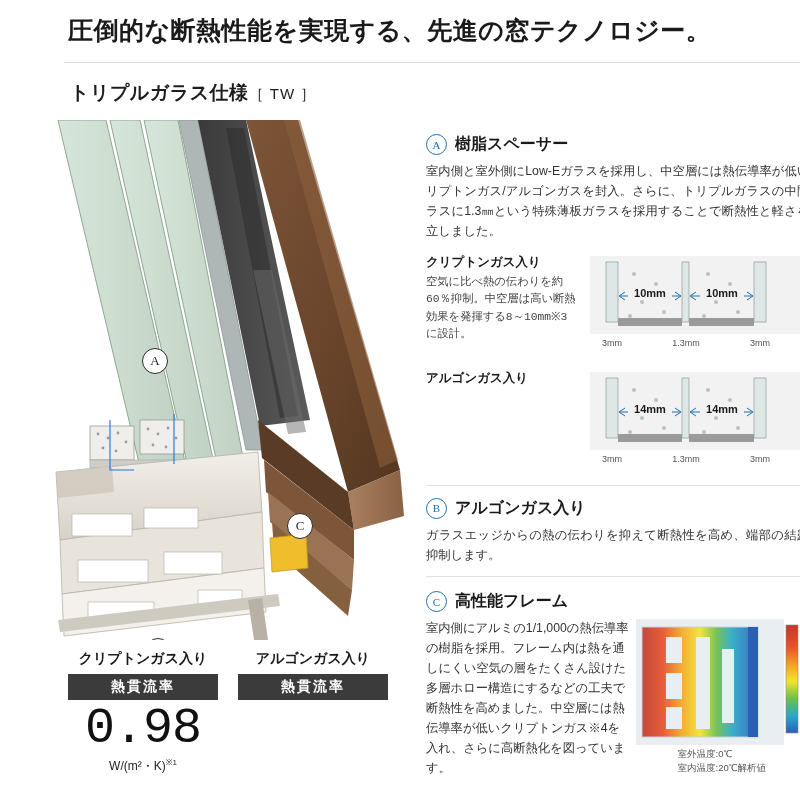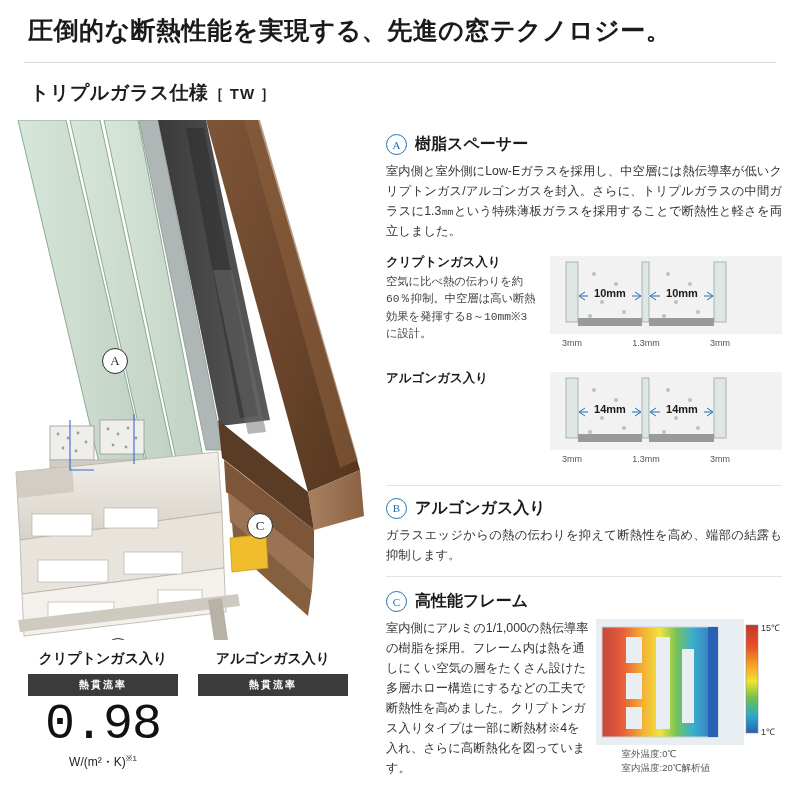--- a/index.html
+++ b/index.html
@@ -3,37 +3,37 @@
 <meta charset="utf-8">
 <style>
   * { box-sizing: border-box; margin: 0; padding: 0; }
   html, body {
     width: 800px; height: 800px;
     background: #ffffff;
     font-family: "Liberation Sans", sans-serif;
     color: #222;
     overflow: hidden;
   }
-  .page { position: relative; width: 644px; height: 800px; }
+  .page { position: relative; width: 644px; height: 800px; margin-left: 40px; }
 
   
   .headline {
     position: absolute; left: 28px; top: 14px;
     font-size: 25px; font-weight: 700; letter-spacing: .5px;
     color: #1a1a1a; white-space: nowrap;
   }
   .rule {
     position: absolute; left: 24px; top: 62px; width: 752px; height: 1px;
     background: #d9d9d9;
   }
   .subhead {
     position: absolute; left: 30px; top: 80px;
     font-size: 19px; font-weight: 700; color: #1d1d1d; letter-spacing: .5px;
   }
-  .subhead .tw { font-size: 15px; font-weight: 700; letter-spacing: 1px; }
+  .subhead .tw { font-size: 15px; font-weight: 400; letter-spacing: 1px; }
 
   
   .illus {
     position: absolute; left: 8px; top: 120px; width: 360px; height: 520px;
     overflow: hidden;
   }
   .illus svg { display: block; }
 
   .badge {
     position: absolute; width: 26px; height: 26px; border-radius: 50%;
@@ -49,21 +49,21 @@
   
   .values {
     position: absolute; left: 20px; top: 650px; width: 350px; height: 140px;
   }
   .valbox { position: absolute; top: 0; width: 150px; text-align: center; }
   #valbox-0 { left: 8px; }
   #valbox-1 { left: 178px; }
   .valbox .vtitle { font-size: 14px; font-weight: 700; color: #1a1a1a; }
   .valbox .vbar {
     margin-top: 6px; background: #3b3b3b; color: #fff;
-    font-size: 10px; font-weight: 700; padding: 4px 4px; letter-spacing: 2px;
+    font-size: 14px; font-weight: 700; padding: 4px 4px; letter-spacing: 2px;
   }
   .valbox .vnum {
     font-size: 50px; font-weight: 400; letter-spacing: -1px; line-height: 1.15;
     font-family: Liberation Mono, monospace; color: #111;
   }
   .valbox .vunit { font-size: 12px; color: #222; margin-top: -2px; }
   .valbox .vunit sup { font-size: 8px; }
 
   
   .right { position: absolute; left: 386px; top: 134px; width: 396px; }
@@ -86,21 +86,21 @@
   .gasblock .g-title { font-size: 12.5px; font-weight: 700; color: #1a1a1a; margin-bottom: 3px; }
   .gasblock .g-text { font-size: 11.3px; line-height: 1.55; color: #444; width: 150px; font-family: Liberation Mono, monospace; }
   .gasblock .g-dia { position: absolute; right: 0; top: 2px; width: 232px; height: 98px; }
 
   .sec-b { margin-top: 12px; }
   .sec-c { margin-top: 14px; }
 
   .c-wrap { position: relative; }
   .c-text { font-size: 12.3px; line-height: 1.62; color: #333; width: 205px; }
   .c-dia { position: absolute; right: 0; top: 0; width: 186px; height: 150px; }
-  .c-cap { position: absolute; right: 72px; top: 128px; font-size: 9.5px; line-height: 1.45; color: #555; }
+  .c-cap { position: absolute; right: 56px; top: 128px; font-size: 9.5px; line-height: 1.45; color: #555; }
 
   .divider { height: 1px; background: #e2e2e2; margin: 11px 0 9px; }
 
   svg text { font-family: "Liberation Sans", sans-serif; }
 </style>
 </head>
 <body>
 
 <div class="page">
 
@@ -329,21 +329,21 @@
     </div>
 
     <div class="divider"></div>
 
     <div class="sec-c">
       <div class="sec-head">
         <div class="circ">C</div>
         <div class="sec-title">高性能フレーム</div>
       </div>
       <div class="c-wrap">
-        <div class="c-text">室内側にアルミの1/1,000の熱伝導率の樹脂を採用。フレーム内は熱を通しにくい空気の層をたくさん設けた多層ホロー構造にするなどの工夫で断熱性を高めました。クリプトンガス入りタイプは一部に断熱材※4を入れ、さらに高断熱化を図っています。</div>
+        <div class="c-text">室内側にアルミの1/1,000の熱伝導率の樹脂を採用。フレーム内は熱を通しにくい空気の層をたくさん設けた多層ホロー構造にするなどの工夫で断熱性を高めました。中空層には熱伝導率が低いクリプトンガス※4を入れ、さらに高断熱化を図っています。</div>
         <svg class="c-dia" viewBox="0 0 186 150">
           <defs>
             <linearGradient id="heat" x1="0" y1="0" x2="1" y2="0">
               <stop offset="0%" stop-color="#c0392b"></stop>
               <stop offset="18%" stop-color="#e8502a"></stop>
               <stop offset="34%" stop-color="#f5a623"></stop>
               <stop offset="50%" stop-color="#f2e32f"></stop>
               <stop offset="64%" stop-color="#6ec04a"></stop>
               <stop offset="78%" stop-color="#2aa9c9"></stop>
               <stop offset="100%" stop-color="#2b5fb5"></stop>

